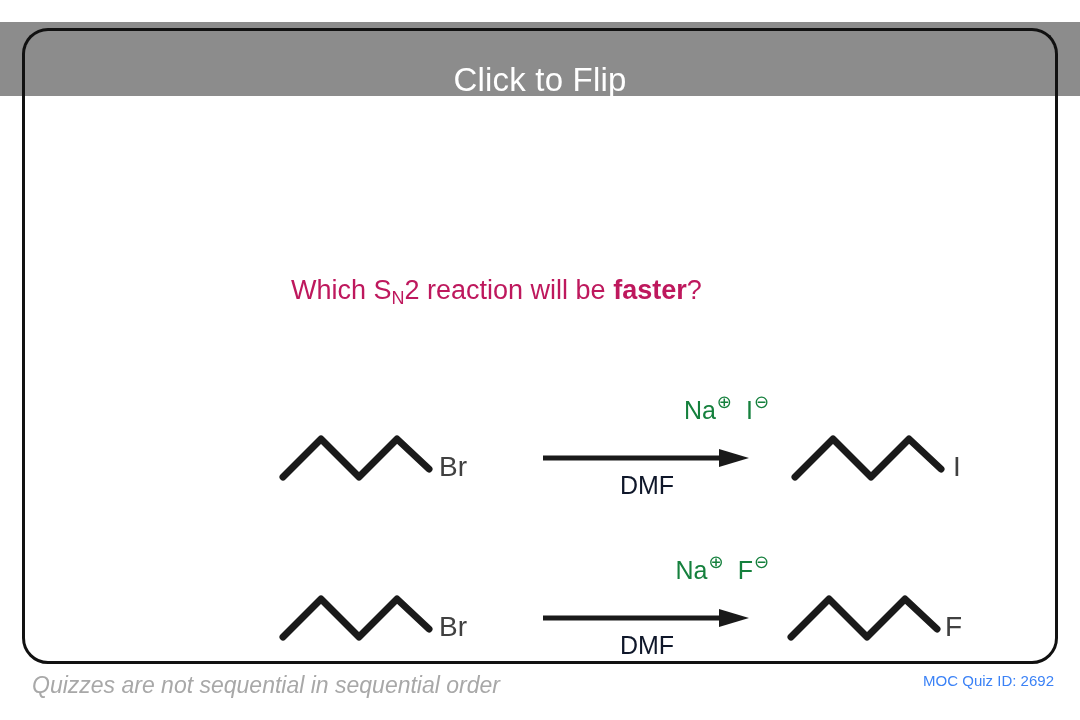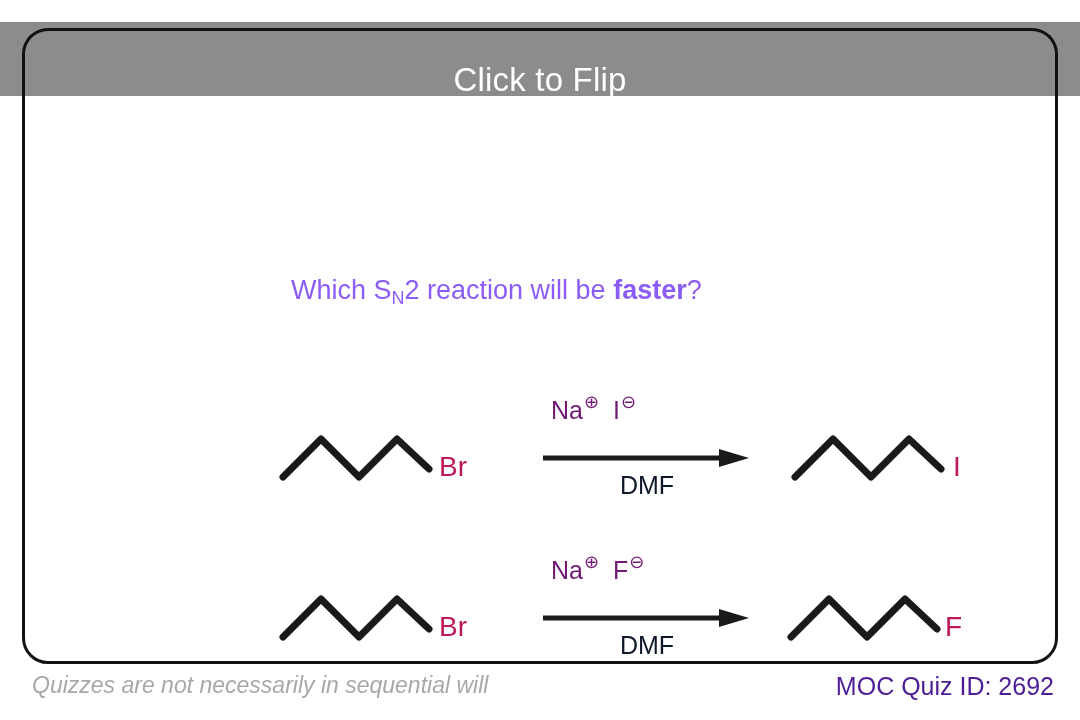--- a/index.html
+++ b/index.html
@@ -75,21 +75,21 @@
     width: 1036px;
     height: 568px;
     z-index: 3;
   }
 
   #question-line {
     position: absolute;
     left: 244px;
     top: 148px;
     font-size: 27px;
-    color: #8b5cf6;
+    color: #be185d;
     white-space: nowrap;
   }
   #question-line .sub {
     font-size: 18px;
     vertical-align: -5px;
   }
   #question-line .bold { font-weight: bold; }
 
   
   .reaction-row {
@@ -101,40 +101,40 @@
   }
   #reaction-row-1 { top: 250px; }
   #reaction-row-2 { top: 410px; }
 
   .mol { position: absolute; }
   .mol svg { display: block; }
 
   .mol-label {
     position: absolute;
     font-size: 28px;
-    color: #be185d;
+    color: #404040;
     line-height: 1;
   }
 
   
   .arrow-block {
     position: absolute;
     left: 262px;
     top: 8px;
     width: 212px;
     height: 132px;
   }
   .reagent-top {
     position: absolute;
-    left: 10px;
+    left: 16px;
     top: 6px;
     width: 212px;
-    text-align: left;
+    text-align: right;
     font-size: 25px;
-    color: #701a75;
+    color: #15803d;
     white-space: nowrap;
   }
   .reagent-top .chg {
     font-size: 18px;
     vertical-align: 11px;
     margin-left: 1px;
   }
   .reagent-top .gap { display: inline-block; width: 14px; }
   .arrow-svg {
     position: absolute;
@@ -166,22 +166,22 @@
     top: 4px;
     font-size: 23px;
     font-style: italic;
     color: #a8a8a8;
     white-space: nowrap;
   }
   #footer-quizid {
     position: absolute;
     right: 26px;
     top: 4px;
-    font-size: 25px;
-    color: #4c1d95;
+    font-size: 15px;
+    color: #3b82f6;
     white-space: nowrap;
   }
 </style>
 </head>
 <body>
 
 <div id="header-band"></div>
 
 <div id="flashcard">
 
@@ -244,15 +244,15 @@
     </div>
 
   </div>
 </div>
 
 <div id="header-bar">
   <div id="header-title">Click to Flip</div>
 </div>
 
 <div id="footer">
-  <div id="footer-note">Quizzes are not necessarily in sequential will</div>
+  <div id="footer-note">Quizzes are not sequential in sequential order</div>
   <div id="footer-quizid">MOC Quiz ID: 2692</div>
 </div>
 
 </body></html>

